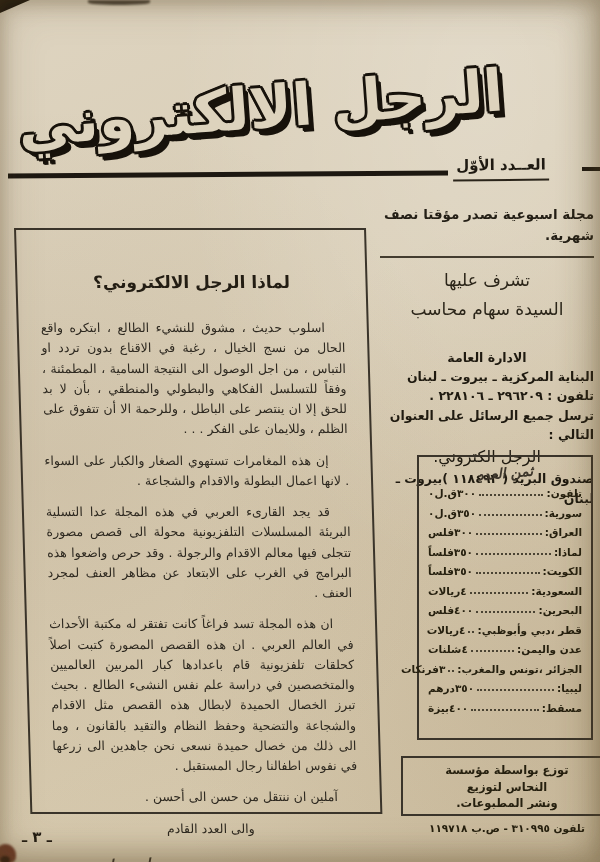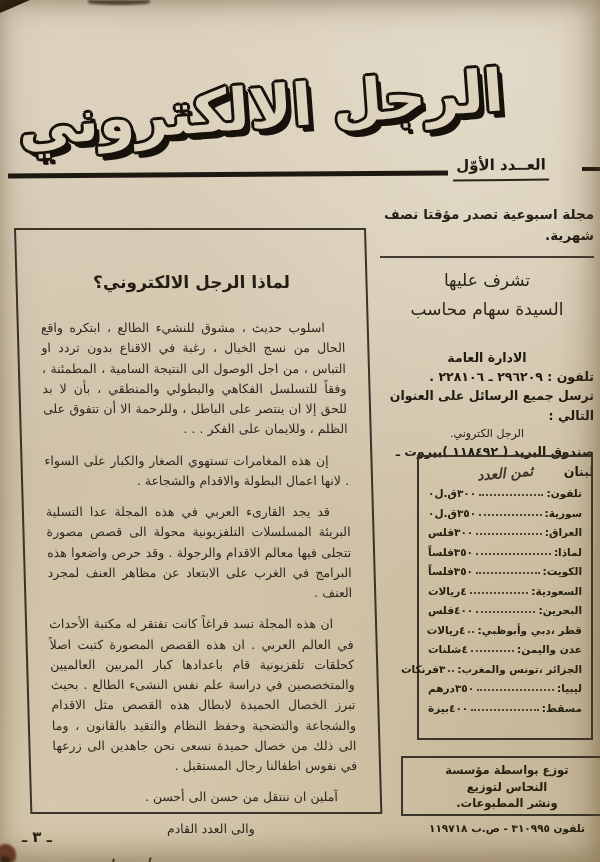--- a/index.html
+++ b/index.html
@@ -68,21 +68,21 @@
   .page-number{position:absolute;left:22px;top:828px;font-size:15px;font-weight:bold;color:#231d13;}
 
   
   .info-col{position:absolute;left:380px;top:204px;width:214px;direction:rtl;}
   .freq-note{font-size:13.5px;font-weight:bold;line-height:1.55;text-align:right;color:#241f16;}
   .info-divider{height:2px;background:#433c2f;margin:10px 0 8px;}
   .supervision{font-size:17px;text-align:center;line-height:1.7;color:#2b2519;}
   .admin{margin-top:24px;font-size:12.5px;line-height:1.55;color:#1f1a10;text-align:right;}
   .admin .centered{text-align:center;}
   .admin .bold{font-weight:bold;}
-  .admin .mail-name{text-align:center;font-weight:normal;font-size:11px;}
+  .admin .mail-name{text-align:center;font-weight:normal;font-size:16px;}
 
   .price-box{
     position:absolute;left:417px;top:455px;width:176px;height:285px;
     border:2px solid #3a342a;box-sizing:border-box;padding:6px 9px;direction:rtl;
   }
   .price-title{
     text-align:center;font-size:14px;font-weight:bold;font-style:italic;
     transform:rotate(-5deg);letter-spacing:2px;color:#3c352a;margin:2px 0 6px;
   }
   .price-row{display:flex;align-items:flex-end;margin-bottom:7.5px;font-size:10.5px;font-weight:bold;color:#26200f;}
@@ -126,20 +126,21 @@
 
   <div class="info-col">
     <div class="freq-note">مجلة اسبوعية تصدر مؤقتا نصف شهرية.</div>
     <div class="info-divider"></div>
     <div class="supervision">
       <div>تشرف عليها</div>
       <div>السيدة سهام محاسب</div>
     </div>
     <div class="admin">
       <div class="centered bold">الادارة العامة</div>
+      <div class="bold">البناية المركزية ـ بيروت ـ لبنان</div>
       <div class="bold">تلفون : ٢٩٦٢٠٩ ـ ٢٢٨١٠٦ .</div>
       <div class="bold">ترسل جميع الرسائل على العنوان التالي :</div>
       <div class="mail-name">الرجل الكتروني.</div>
       <div class="bold">صندوق البريد ( ١١٨٤٩٢ )بيروت ـ لبنان</div>
     </div>
   </div>
 
   <div class="price-box">
     <div class="price-title">ثمن العدد</div>
     <div class="price-row">

